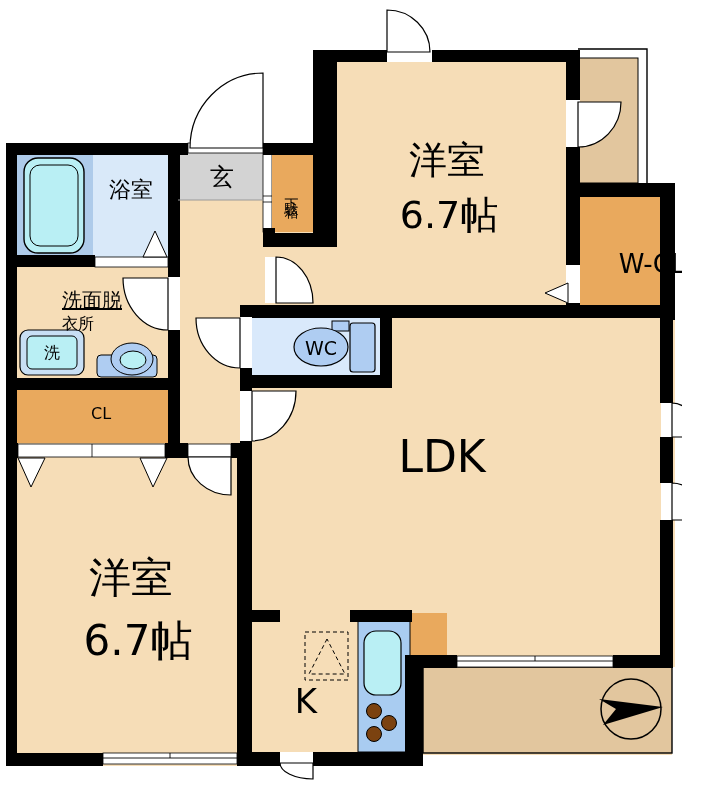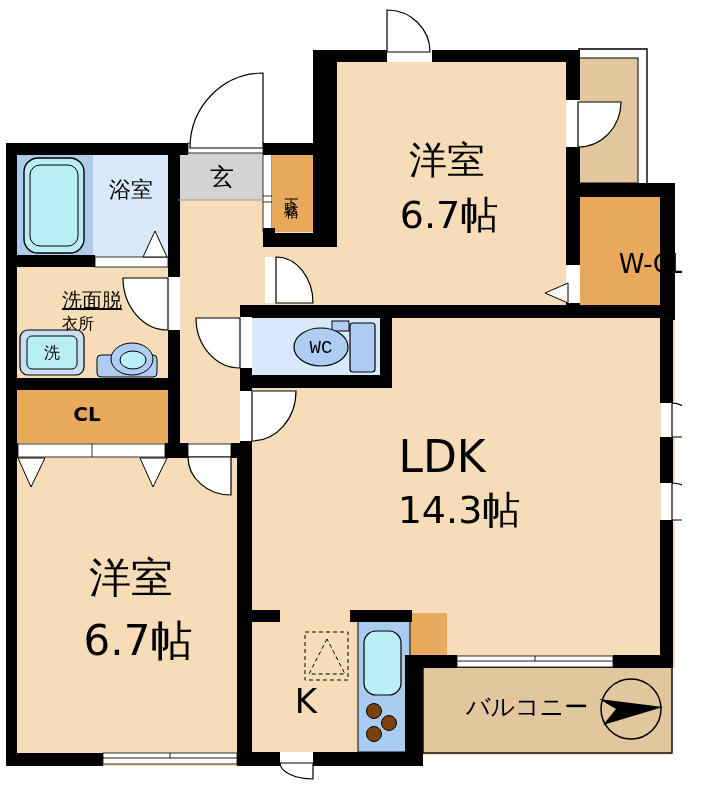--- a/index.html
+++ b/index.html
@@ -158,25 +158,23 @@
     <path d="M599,699 L663,707 L603,725 L616,709 Z" fill="#000"></path>
   </g>
 </svg>
 
   <div class="lbl" style="left:131px;top:190px;font-size:22px;">浴室</div>
   <div class="lbl lbl-left" style="left:62px;top:290px;font-size:20px;text-decoration:underline;">洗面脱</div>
   <div class="lbl lbl-left" style="left:62px;top:316px;font-size:16px;">衣所</div>
   <div class="lbl" style="left:52px;top:353px;font-size:16px;">洗</div>
   <div class="lbl" style="left:222px;top:177px;font-size:24px;">玄</div>
   <div class="lbl vert" style="left:292px;top:192px;font-size:14px;">下駄箱</div>
-  <div class="lbl" style="left:87px;top:414px;font-size:20px;font-weight:bold;">CL</div>
+  <div class="lbl" style="left:101px;top:414px;font-size:16px;">CL</div>
   <div class="lbl" style="left:447px;top:160px;font-size:38px;">洋室</div>
   <div class="lbl" style="left:449px;top:215px;font-size:38px;">6.7帖</div>
   <div class="lbl" style="left:620px;top:264px;font-size:26px;margin-left:32px;">W-CL</div>
-  <div class="lbl" style="left:321px;top:348px;font-size:19px;font-family:Liberation Mono, monospace;">WC</div>
+  <div class="lbl" style="left:321px;top:348px;font-size:19px;">WC</div>
   <div class="lbl" style="left:442px;top:457px;font-size:44px;">LDK</div>
-  <div class="lbl" style="left:459px;top:510px;font-size:38px;">14.3帖</div>
   <div class="lbl" style="left:131px;top:578px;font-size:42px;">洋室</div>
   <div class="lbl" style="left:138px;top:641px;font-size:42px;">6.7帖</div>
   <div class="lbl" style="left:306px;top:701px;font-size:34px;">K</div>
-  <div class="lbl" style="left:527px;top:707px;font-size:24px;">バルコニー</div>
 
 </div>
 
 </body></html>

